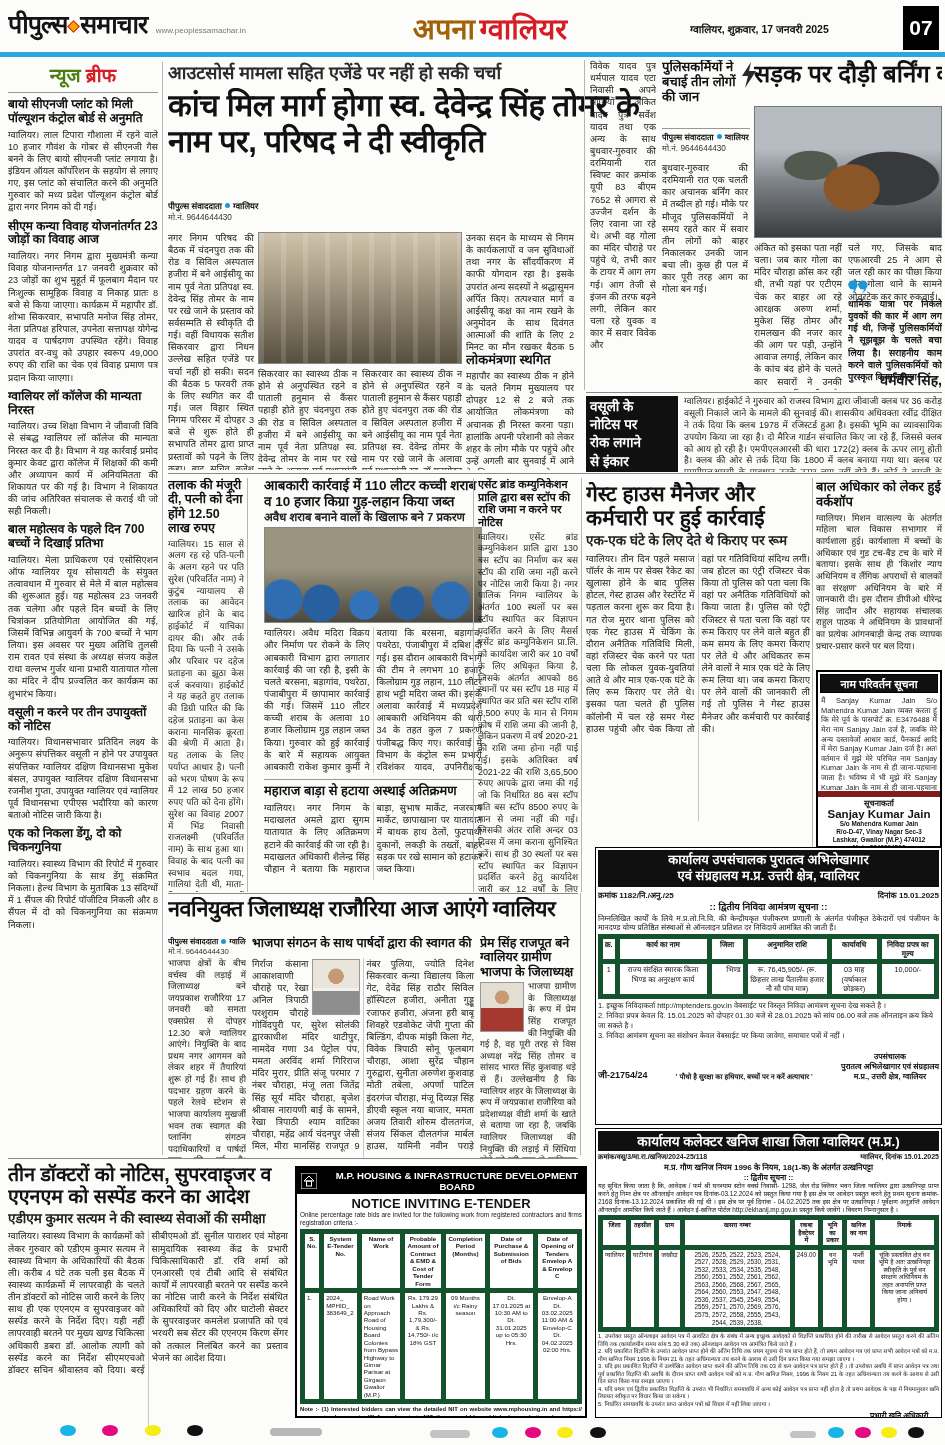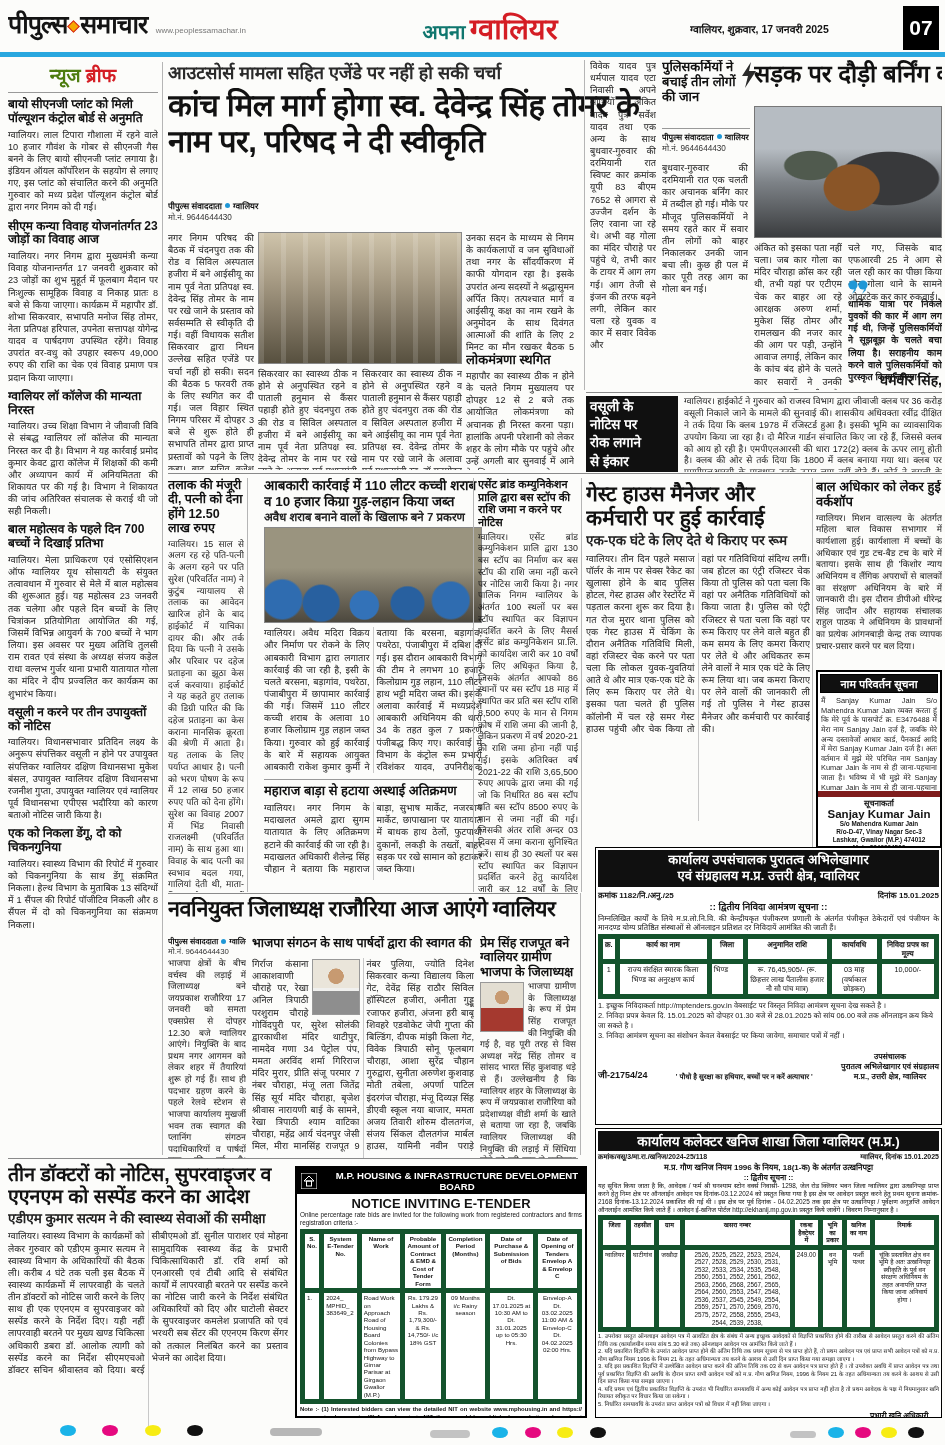--- a/index.html
+++ b/index.html
@@ -33,21 +33,21 @@
 </head>
 <body>
 
 <div class="page">
 
   <div class="abs" style="left:8px;top:6px;width:300px;height:44px">
     <span style="font-size:25px;font-weight:bold;letter-spacing:-1px">पीपुल्स</span><span style="display:inline-block;width:9px;height:9px;background:#f6a800;border:1.5px solid #d41d24;transform:rotate(45deg);margin:0 2px 2px 2px"></span><span style="font-size:25px;font-weight:bold;letter-spacing:-1px">समाचार</span>
     <span style="font-size:8px;color:#777;margin-left:4px">www.peoplessamachar.in</span>
   </div>
   <div class="abs" style="left:340px;top:8px;width:300px;height:40px;text-align:center;white-space:nowrap">
-    <span style="font-size:20px;font-weight:bold;color:#0f766e">अपना</span>
+    <span style="font-size:29px;font-weight:bold;color:#a16207">अपना</span>
     <span style="font-size:29px;font-weight:bold;color:#d41d24">ग्वालियर</span>
   </div>
   <div class="abs" style="left:690px;top:22px;width:205px;text-align:left;font-size:10.5px;font-weight:bold">ग्वालियर, शुक्रवार, 17 जनवरी 2025</div>
   <div class="abs" style="left:903px;top:6px;width:36px;height:44px;background:#000;color:#fff;display:flex;align-items:center;justify-content:center;font-size:21px;font-weight:bold">07</div>
   <div class="abs" style="left:0;top:52px;width:945px;height:5px;background:#29a7df"></div>
 
   <div class="abs" style="left:8px;top:62px;width:150px;height:1095px">
     <div style="text-align:center;font-size:19px;font-weight:bold;margin-bottom:4px">
       <span style="color:#4d7c0f">न्यूज</span>
       <span style="color:#d41d24">ब्रीफ</span>
@@ -277,21 +277,21 @@
         <th style="width:16px">क्र.</th>
             <th style="width:92px">कार्य का नाम</th>
             <th style="width:36px">जिला</th>
             <th style="width:84px">अनुमानित राशि</th>
             <th style="width:50px">कार्यावधि</th>
             <th>निविदा प्रपत्र का मूल्य</th>
       </tr>
       <tr>
         <td style="text-align:center">1</td>
             <td style="text-align:center">राज्य संरक्षित स्मारक किला भिण्ड का अनुरक्षण कार्य</td>
-            <td style="text-align:left">भिण्ड</td>
+            <td style="text-align:right">भिण्ड</td>
             <td style="text-align:center">रू. 76,45,905/- (रू. छिहत्तर लाख पैंतालीस हजार नौ सौ पांच मात्र)</td>
             <td style="text-align:center">03 माह (वर्षाकाल छोड़कर)</td>
             <td style="text-align:center">10,000/-</td>
       </tr>
     </tbody>
       </table>
     <div style="font-size:7.4px;line-height:1.35;margin-top:2px">
       <div>1. इच्छुक निविदाकर्ता http://mptenders.gov.in वेबसाईट पर विस्तृत निविदा आमंत्रण सूचना देख सकते है ।</div>
       <div>2. निविदा प्रपत्र केवल दि. 15.01.2025 को दोपहर 01.30 बजे से 28.01.2025 को सांय 06.00 बजे तक ऑनलाइन क्रय किये जा सकते है ।</div>
       <div>3. निविदा आमंत्रण सूचना का संशोधन केवल वेबसाईट पर किया जावेगा, समाचार पत्रों में नहीं ।</div>

